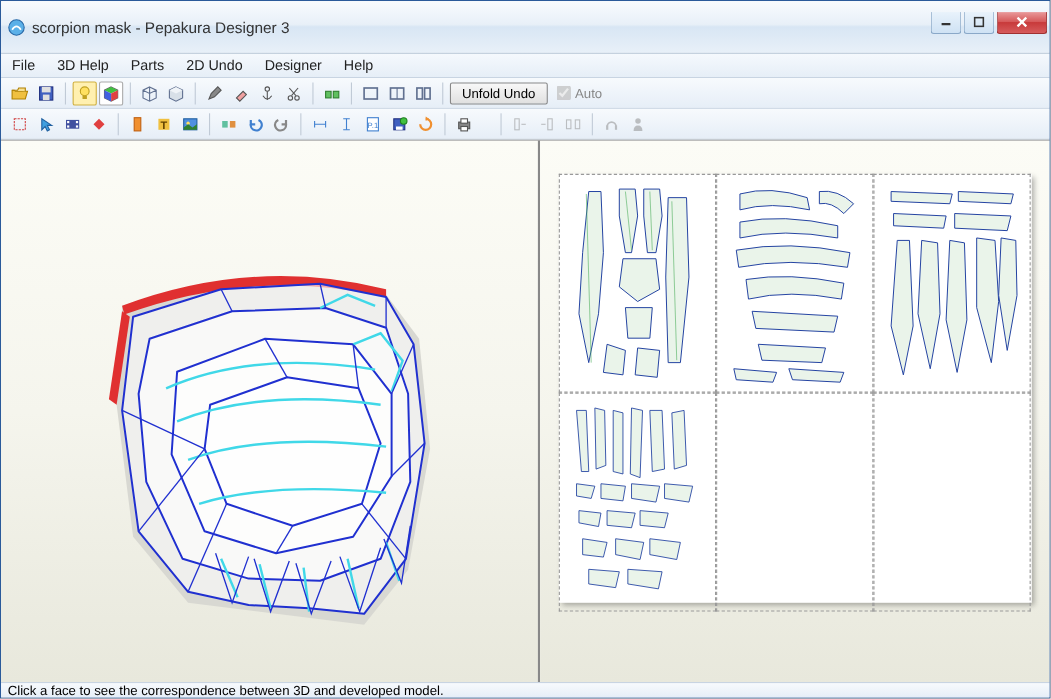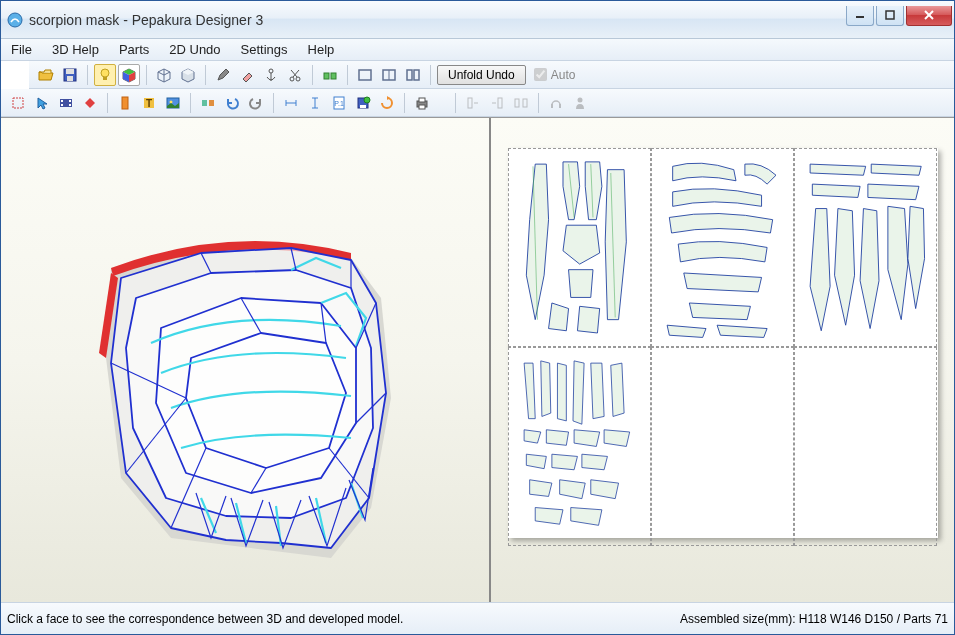--- a/index.html
+++ b/index.html
@@ -1,38 +1,38 @@
 <!DOCTYPE html>
 <html><head>
 <meta charset="utf-8">
 <style>
 * { box-sizing: border-box; margin: 0; padding: 0; }
 body { font-family: "Segoe UI", Tahoma, sans-serif; font-size: 12px; background: #5a5a5a; overflow: hidden; }
 .window { width: 955px; height: 635px; background: #fff; border: 1px solid #2a5a9a; position: relative; display: flex; flex-direction: column; }
-.titlebar { height: 38px; background: linear-gradient(to bottom, #f8fbfe 0%, #e8f0f8 45%, #d8e6f4 50%, #e8f0f8 100%); display: flex; align-items: center; padding-left: 6px; border-bottom: 1px solid #b8c8d8; }
+.titlebar { height: 48px; background: linear-gradient(to bottom, #f8fbfe 0%, #e8f0f8 45%, #d8e6f4 50%, #e8f0f8 100%); display: flex; align-items: center; padding-left: 6px; border-bottom: 1px solid #b8c8d8; }
 .titlebar .appicon { width: 16px; height: 16px; margin-right: 6px; }
 .titlebar .title { font-size: 14px; color: #333; flex: 1; }
 .winbtns { display: flex; height: 20px; margin-right: 2px; margin-top:-8px; }
 .winbtn { width: 28px; height: 20px; border: 1px solid #8aa8c8; border-top:none; background: linear-gradient(to bottom,#e8f2fb,#cfe2f4); display:flex; align-items:center; justify-content:center; font-size:10px; color:#333; border-radius:0 0 3px 3px; margin-left:2px; }
 .winbtn.close { width: 46px; background: linear-gradient(to bottom,#e9999a,#d65b5c 45%,#c83a3b 50%,#d65b5c); color:#fff; border-color:#a03030; }
 .menubar { height: 22px; background: linear-gradient(to bottom,#f5f9fd,#e6eef7); display:flex; align-items:center; border-bottom:1px solid #c8d4e2; }
 .menuitem { padding: 2px 10px; font-size:13px; color:#222; cursor:default; }
-.toolbar { height: 28px; background: linear-gradient(to bottom,#f7fafd,#e6eef7); display:flex; align-items:center; padding:0 6px; border-bottom:1px solid #c8d4e2; gap:2px;margin-left:28px; }
+.toolbar { height: 28px; background: linear-gradient(to bottom,#f7fafd,#e6eef7); display:flex; align-items:center; padding:0 6px; border-bottom:1px solid #c8d4e2; gap:2px; }
 .toolbar2 { height: 28px; background: linear-gradient(to bottom,#f7fafd,#e6eef7); display:flex; align-items:center; padding:0 6px; border-bottom:1px solid #c8d4e2; gap:2px; }
 .tbtn { width:22px; height:22px; display:flex; align-items:center; justify-content:center; border-radius:2px; }
 .sep { width:1px; height:20px; background:#c0cad6; margin:0 4px; }
 .textbtn { height:20px; padding:0 10px; border:1px solid #888; background:linear-gradient(to bottom,#f8f8f8,#e0e0e0); font-size:12px; border-radius:2px; display:flex; align-items:center; }
 .checkbox { display:flex; align-items:flex-start; gap:4px; margin-left:6px; font-size:12px; color:#888; }
 .checkbox input { margin:0; }
 .workspace { flex:1; display:flex; border-top:1px solid #999; position:relative; }
 .pane3d { width:490px; background: linear-gradient(to bottom,#fcfcf6 0%,#f5f5ed 50%,#e8e8dc 100%); position:relative; border-right:2px solid #888; overflow:hidden; }
 .pane2d { flex:1; background: linear-gradient(to bottom,#fcfcf6 0%,#f5f5ed 50%,#e8e8dc 100%); position:relative; overflow:hidden; display:flex; align-items:flex-start; justify-content:center; padding-top:30px; }
 .pages { width:430px; height:390px; background:#fff; box-shadow:3px 3px 5px rgba(0,0,0,0.3); display:grid; grid-template-columns:1fr 1fr 1fr; grid-template-rows:1fr 1fr; }
 .page { border:1px dashed #999; display:flex; align-items:center; justify-content:center; padding:4px; }
-.statusbar { height:32px; background: linear-gradient(to bottom,#f7fafd,#e6eef7); display:flex; align-items:center; padding:0 6px; font-size:12px; border-top:1px solid #c8d4e2; }
+.statusbar { height:14px; background: linear-gradient(to bottom,#f7fafd,#e6eef7); display:flex; align-items:center; padding:0 6px; font-size:12px; border-top:1px solid #c8d4e2; }
 .statusbar .left { flex:1; }
 svg { display:block; }
 .model3d { position:absolute; left:50px; top:80px; width:400px; height:380px; }
 .parts { width:100%; height:100%; }
 </style>
 </head>
 <body>
 
 <div class="window">
 
@@ -62,21 +62,21 @@
           </svg>
         </div>
     </div>
   </div>
 
   <div class="menubar">
     <div class="menuitem">File</div>
     <div class="menuitem">3D Help</div>
     <div class="menuitem">Parts</div>
     <div class="menuitem">2D Undo</div>
-    <div class="menuitem">Settings</div>
+    <div class="menuitem">Designer</div>
     <div class="menuitem">Help</div>
   </div>
 
   <div class="toolbar">
     <div class="tbtn">
         <svg width="18" height="18" viewBox="0 0 18 18">
           <path d="M2 6 L2 14 L14 14 L16 7 L5 7 L4 6 Z" fill="#f0c040" stroke="#b08000"></path>
           <path d="M2 6 L7 6 L8 4 L14 4 L14 7" fill="#f8e090" stroke="#b08000"></path>
         </svg>
       </div>
@@ -437,15 +437,14 @@
           </svg>
         </div>
         <div class="page"></div>
         <div class="page"></div>
       </div>
     </div>
   </div>
 
   <div class="statusbar">
     <span class="left">Click a face to see the correspondence between 3D and developed model.</span>
-    <span>Assembled size(mm): H118 W146 D150 / Parts 71</span>
   </div>
 </div>
 
 </body></html>

